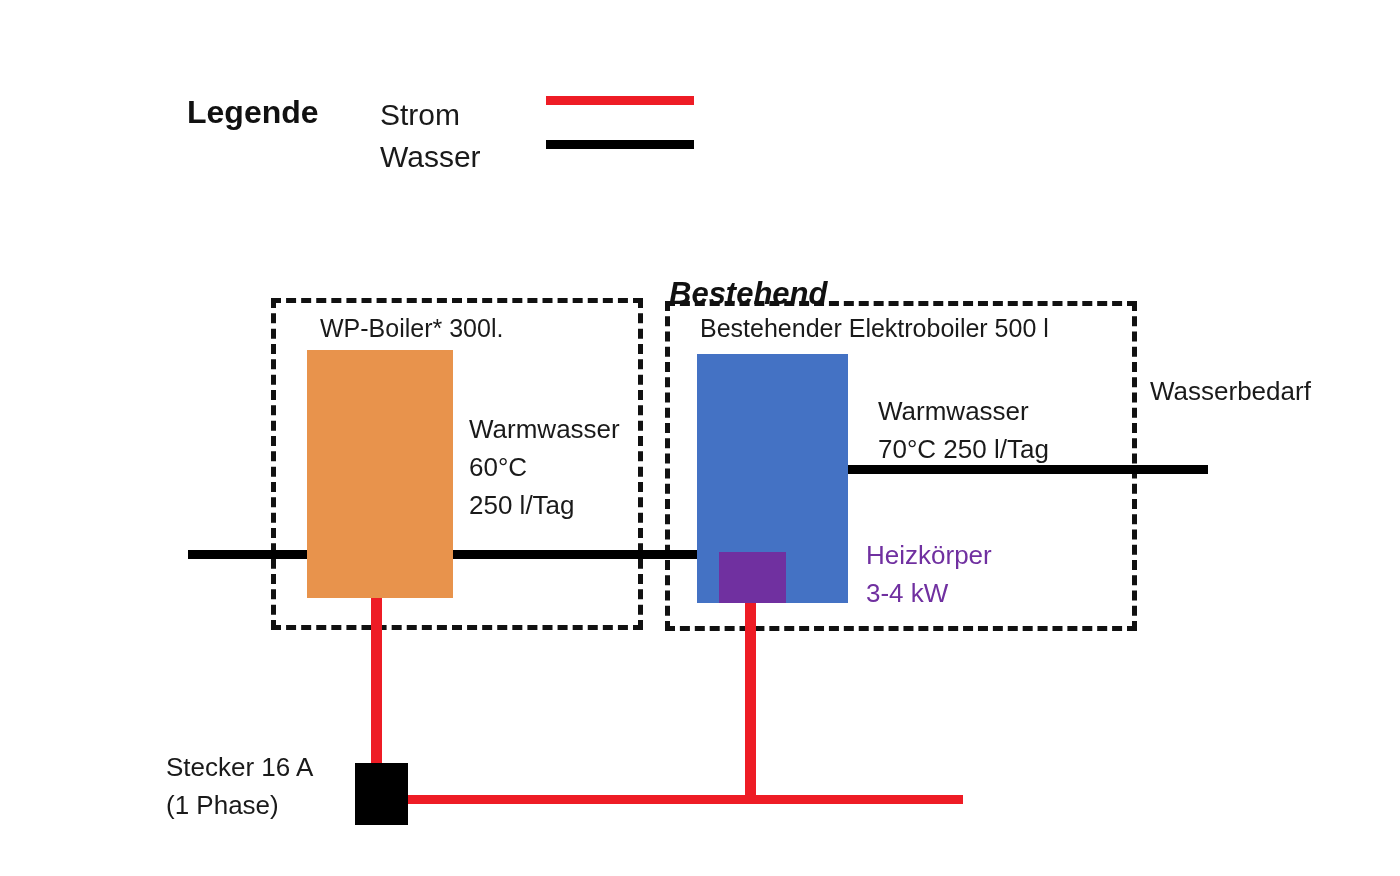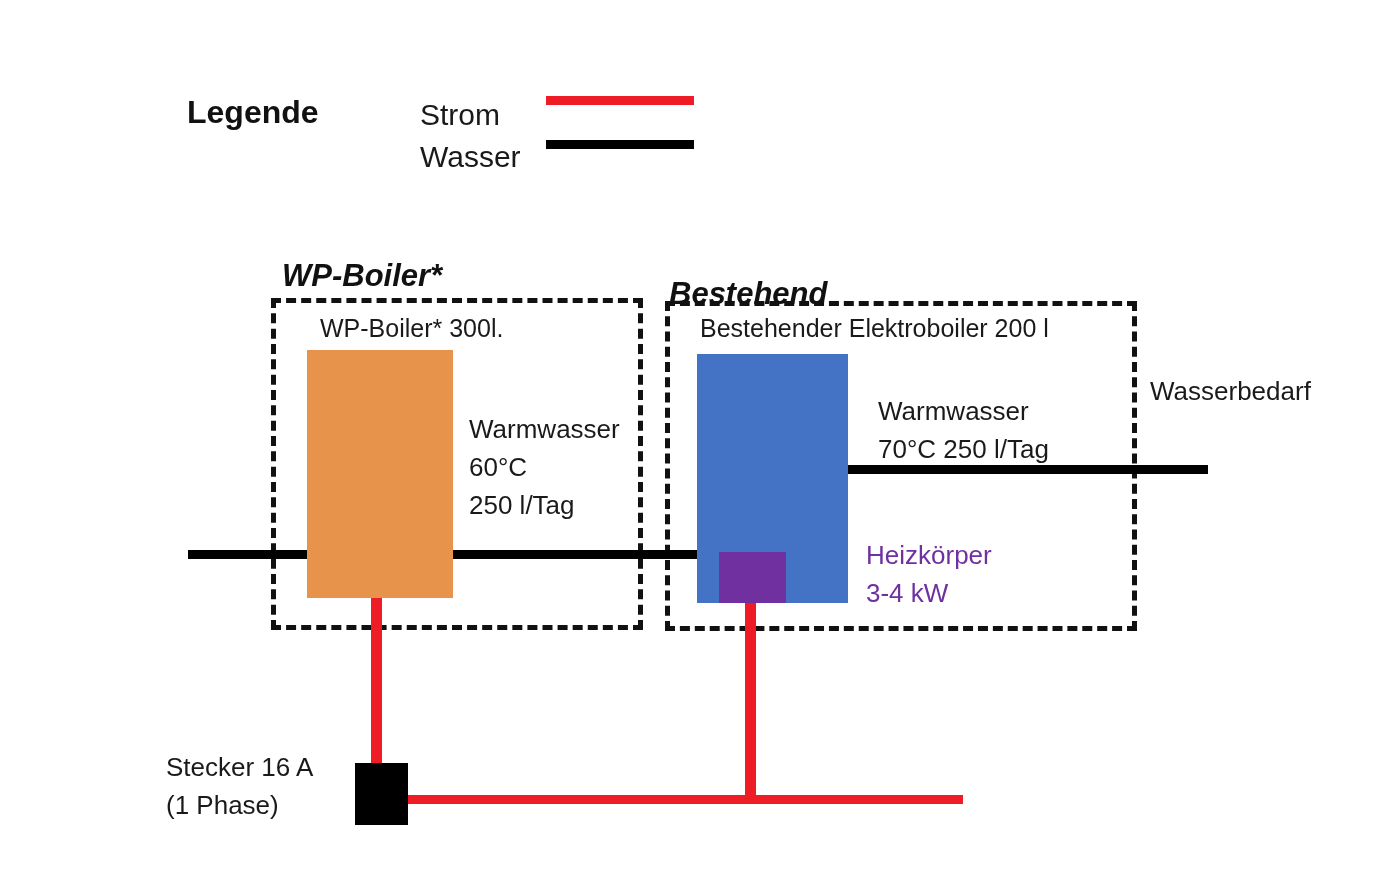--- a/index.html
+++ b/index.html
@@ -22,21 +22,21 @@
     white-space: pre-line;
     color: #1a1a1a;
   }
 
   .legend-title {
     font-size: 32px;
     font-weight: bold;
     color: #111;
   }
 
-  .legend-label { font-size: 30px; line-height: 42px; color: #1a1a1a; margin-left: 40px; }
+  .legend-label { font-size: 30px; line-height: 42px; color: #1a1a1a; }
 
   .group-title {
     font-size: 31px;
     font-weight: bold;
     font-style: italic;
     color: #111;
   }
 
   .box-label { font-size: 25px; color: #1a1a1a; white-space: nowrap; }
 
@@ -62,42 +62,41 @@
 <body>
 
 <div class="canvas">
 
   <div class="abs legend-title" style="left:175px; top:82px;">Legende</div>
   <div class="abs legend-label" style="left:368px; top:82px;">Strom</div>
   <div class="abs legend-label" style="left:368px; top:124px;">Wasser</div>
   <div class="abs hline strom-line" style="left:538px; top:88px; width:148px;"></div>
   <div class="abs hline wasser-line" style="left:538px; top:132px; width:148px;"></div>
 
-  <div class="abs group-title" style="left:270px; top:246px;">WP-Boiler*</div>
   <div class="abs group-title" style="left:657px; top:243px;margin-top:21px;">Bestehend</div>
 
   <div class="abs dashed-box" style="left:263px; top:290px; width:372px; height:332px;"></div>
   <div class="abs dashed-box" style="left:657px; top:293px; width:472px; height:330px;"></div>
 
   <div class="abs hline wasser-line" style="left:180px; top:542px; width:128px;"></div>
   <div class="abs hline wasser-line" style="left:443px; top:542px; width:252px;"></div>
   <div class="abs hline wasser-line" style="left:838px; top:457px; width:362px;"></div>
 
   <div class="abs vline strom-line" style="left:363px; top:588px; height:172px;"></div>
   <div class="abs vline strom-line" style="left:737px; top:593px; height:202px;"></div>
   <div class="abs hline strom-line" style="left:398px; top:787px; width:557px;"></div>
 
   <div class="abs wp-rect" style="left:299px; top:342px; width:146px; height:248px;"></div>
   <div class="abs elektro-rect" style="left:689px; top:346px; width:151px; height:249px;"></div>
   <div class="abs heiz-rect" style="left:711px; top:544px; width:67px; height:51px;"></div>
 
   <div class="abs plug-square" style="left:347px; top:755px; width:53px; height:62px;"></div>
 
   <div class="abs box-label" style="left:308px; top:302px;">WP-Boiler* 300l.</div>
-  <div class="abs box-label" style="left:688px; top:302px;">Bestehender Elektroboiler 200 l</div>
+  <div class="abs box-label" style="left:688px; top:302px;">Bestehender Elektroboiler 500 l</div>
 
 
   <div class="abs txt" style="left:457px; top:398px;">Warmwasser
 60°C
 250 l/Tag</div>
 
   <div class="abs txt" style="left:866px; top:380px;">Warmwasser
 70°C 250 l/Tag</div>
 
   <div class="abs txt heiz-text" style="left:854px; top:524px;">Heizkörper

